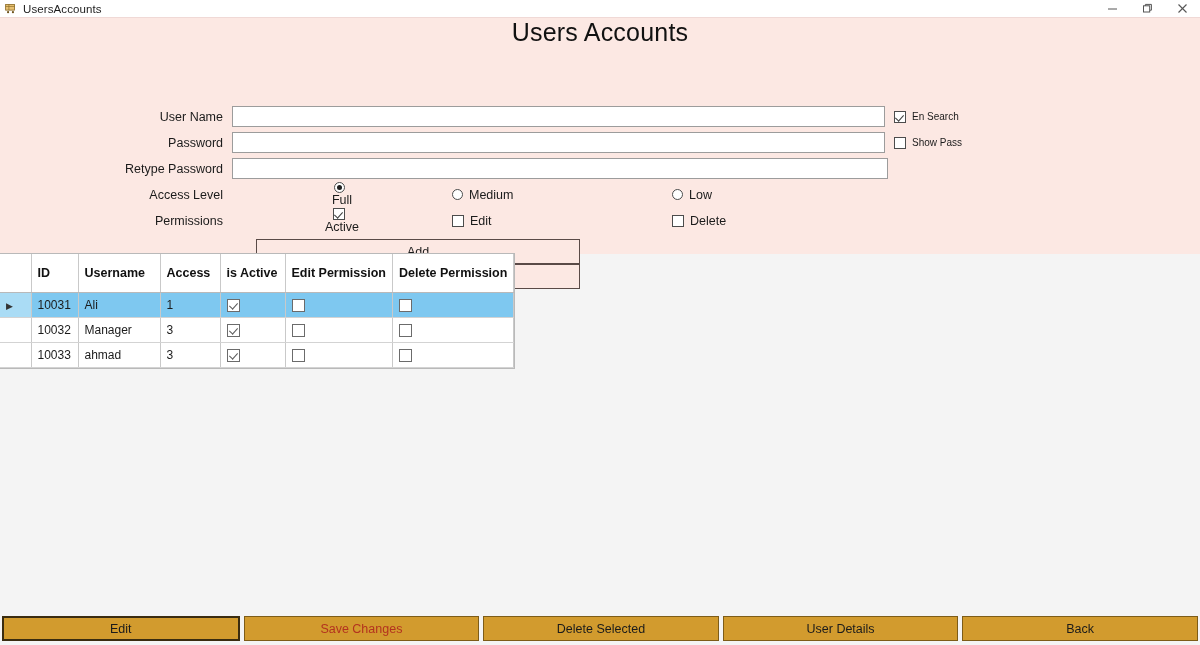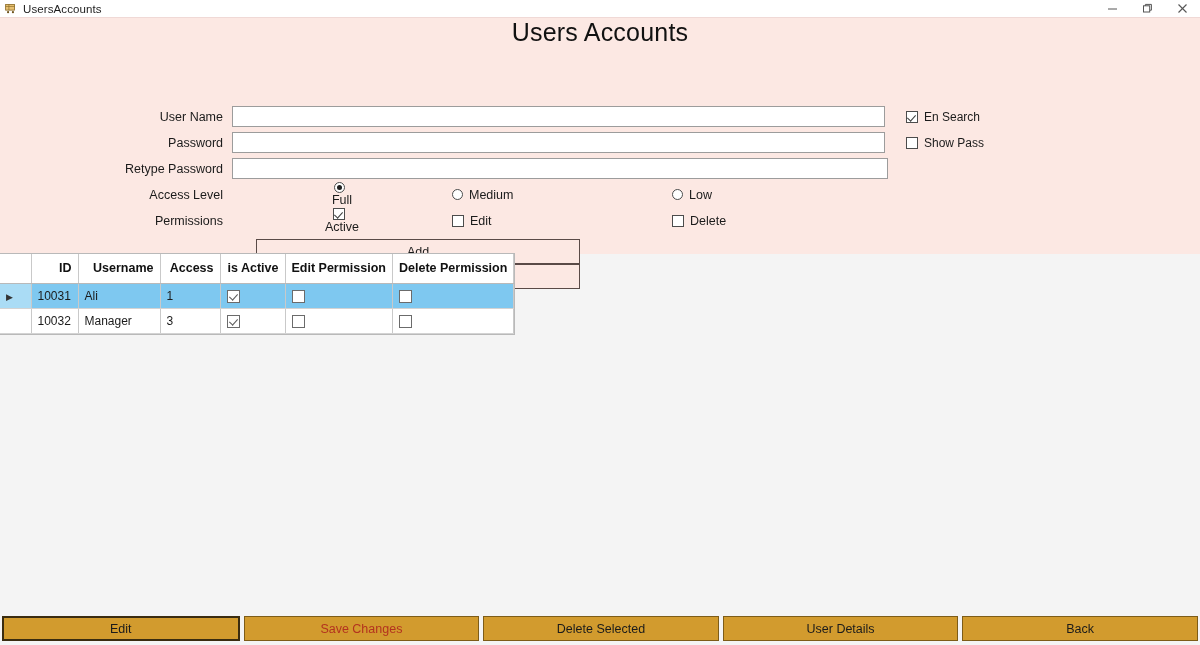--- a/index.html
+++ b/index.html
@@ -104,22 +104,22 @@
     font-size: 12px;
     padding: 0 3px;
     outline: none;
   }
   .w-short { width: 653px; }
   .w-long  { width: 656px; }
 
   .side-check {
     display: flex;
     align-items: center;
-    margin-left: 21px;
-    font-size: 12px;
+    margin-left: 9px;
+    font-size: 10px;
   }
 
   
   .cb {
     width: 12px;
     height: 12px;
     box-sizing: border-box;
     border: 1px solid #4c4c4c;
     background: #fff;
     display: inline-block;
@@ -216,27 +216,26 @@
     border-right: 1px solid #c9c9c9;
     border-bottom: 1px solid #d3d3d3;
     height: 25px;
     padding: 0 6px;
     text-align: left;
     font-weight: normal;
     white-space: nowrap;
     box-sizing: border-box;
   }
   .grid th {
-    height: 29px;
+    height: 38px;
     font-weight: bold;
     background: #ffffff;
     border-bottom: 1px solid #b9b9b9;
     font-size: 12.5px;
     color: #111;
-    text-align: right;
   }
   .col-sel  { width: 31px;  min-width: 31px; padding: 0; text-align: center; }
   .col-id   { width: 47px; }
   .col-user { width: 82px; }
   .col-lvl  { width: 60px; }
   .col-act  { width: 65px;  text-align: center; padding: 0; }
   .col-edit { width: 103px; text-align: center; padding: 0; }
   .col-del  { width: 115px; text-align: center; padding: 0; }
 
   tr.selected td { background: #7ec8f0; }
@@ -426,20 +425,29 @@
       </tr>
       <tr>
         <td class="col-sel"><span class="row-arrow"></span></td>
         <td class="col-id">10032</td>
         <td class="col-user">Manager</td>
         <td class="col-lvl">3</td>
         <td class="col-act"><span class="gcb checked"></span></td>
         <td class="col-edit"><span class="gcb"></span></td>
         <td class="col-del"><span class="gcb"></span></td>
       </tr>
+      <tr>
+        <td class="col-sel"><span class="row-arrow"></span></td>
+        <td class="col-id">10033</td>
+        <td class="col-user">ahmad</td>
+        <td class="col-lvl">3</td>
+        <td class="col-act"><span class="gcb checked"></span></td>
+        <td class="col-edit"><span class="gcb"></span></td>
+        <td class="col-del"><span class="gcb"></span></td>
+      </tr>
     </tbody>
   </table>
 </div>
 
 <div class="bottom-bar">
   <div class="bbtn focused">Edit</div>
   <div class="bbtn danger">Save Changes</div>
   <div class="bbtn">Delete Selected</div>
   <div class="bbtn">User Details</div>
   <div class="bbtn">Back</div>

